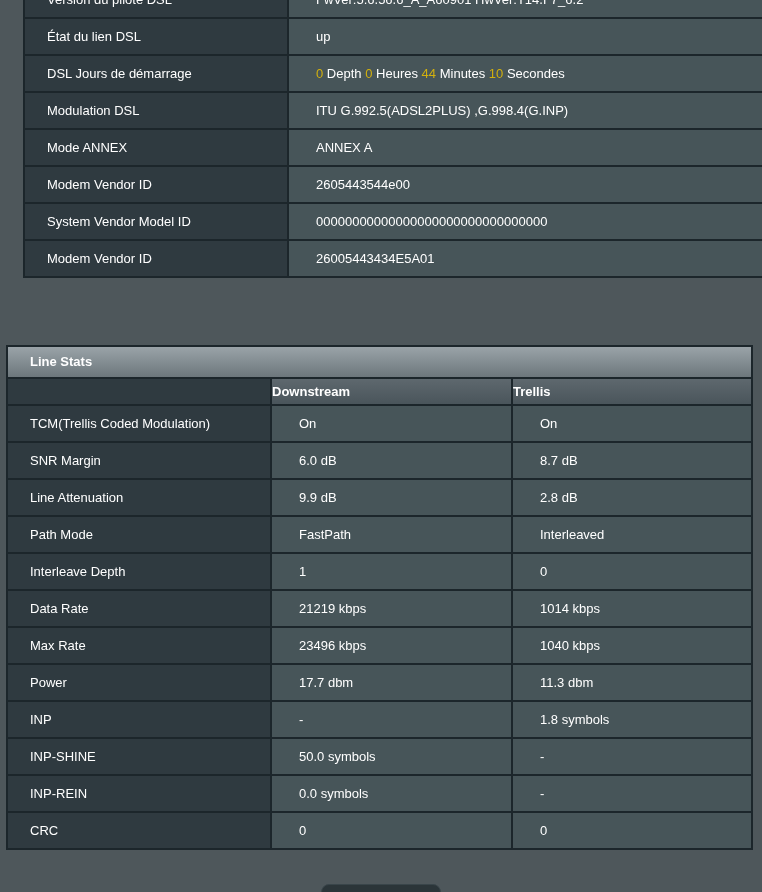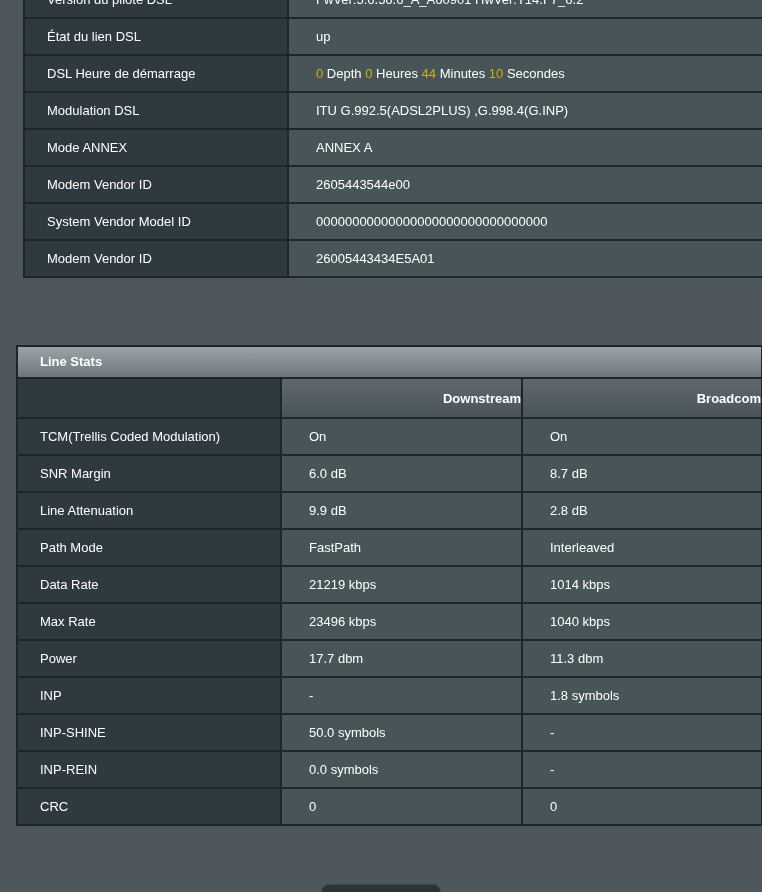--- a/index.html
+++ b/index.html
@@ -49,40 +49,40 @@
     top: 0;
     width: 749px;
     height: 333px;
     overflow: hidden;
   }
   .clip1 table { margin-top: -20px; }
 
   
   .line-stats {
     position: absolute;
-    left: 16px;
+    left: 6px;
     top: 345px;
     width: 747px;
   }
   .ls-header {
     height: 32px;
     border: 2px solid #1c262b;
     border-bottom: none;
     background: linear-gradient(to bottom, #9aa3a8, #6d777c);
     color: #ffffff;
     font-size: 13px;
     font-weight: bold;
     line-height: 30px;
     padding-left: 22px;
   }
   td.colhead {
     background: linear-gradient(to bottom, #5e686e, #4a555b);
     font-weight: bold;
-    text-align: right;
-    height: 40px;
+    text-align: left;
+    height: 27px;
   }
   td.corner {
     background: #2f3a40;
     height: 27px;
   }
 
   
   .refresh-btn {
     position: absolute;
     top: 884px;
@@ -109,21 +109,21 @@
       <tbody>
           <tr>
             <td class="lbl">Version du pilote DSL</td>
             <td class="val">FwVer:5.6.56.6_A_A60901 HwVer:T14.F7_6.2</td>
           </tr>
           <tr>
             <td class="lbl">État du lien DSL</td>
             <td class="val">up</td>
           </tr>
           <tr>
-            <td class="lbl">DSL Heure de démarrage</td>
+            <td class="lbl">DSL Jours de démarrage</td>
             <td class="val"><span class="num">0</span> <span>Depth</span> <span class="num">0</span> <span>Heures</span> <span class="num">44</span> <span>Minutes</span> <span class="num">10</span> <span>Secondes</span> </td>
           </tr>
           <tr>
             <td class="lbl">Modulation DSL</td>
             <td class="val">ITU G.992.5(ADSL2PLUS) ,G.998.4(G.INP)</td>
           </tr>
           <tr>
             <td class="lbl">Mode ANNEX</td>
             <td class="val">ANNEX A</td>
           </tr>
@@ -148,21 +148,21 @@
     <table class="tbl">
       <colgroup>
           <col style="width:264px">
           <col style="width:241px">
           <col>
         </colgroup>
       <tbody>
         <tr>
           <td class="corner"></td>
           <td class="colhead">Downstream</td>
-          <td class="colhead">Broadcom</td>
+          <td class="colhead">Trellis</td>
         </tr>
       <tr>
             <td class="lbl">TCM(Trellis Coded Modulation)</td>
             <td class="val">On</td>
             <td class="val">On</td>
           </tr>
           <tr>
             <td class="lbl">SNR Margin</td>
             <td class="val">6.0 dB</td>
             <td class="val">8.7 dB</td>
@@ -171,20 +171,25 @@
             <td class="lbl">Line Attenuation</td>
             <td class="val">9.9 dB</td>
             <td class="val">2.8 dB</td>
           </tr>
           <tr>
             <td class="lbl">Path Mode</td>
             <td class="val">FastPath</td>
             <td class="val">Interleaved</td>
           </tr>
           <tr>
+            <td class="lbl">Interleave Depth</td>
+            <td class="val">1</td>
+            <td class="val">0</td>
+          </tr>
+          <tr>
             <td class="lbl">Data Rate</td>
             <td class="val">21219 kbps</td>
             <td class="val">1014 kbps</td>
           </tr>
           <tr>
             <td class="lbl">Max Rate</td>
             <td class="val">23496 kbps</td>
             <td class="val">1040 kbps</td>
           </tr>
           <tr>

